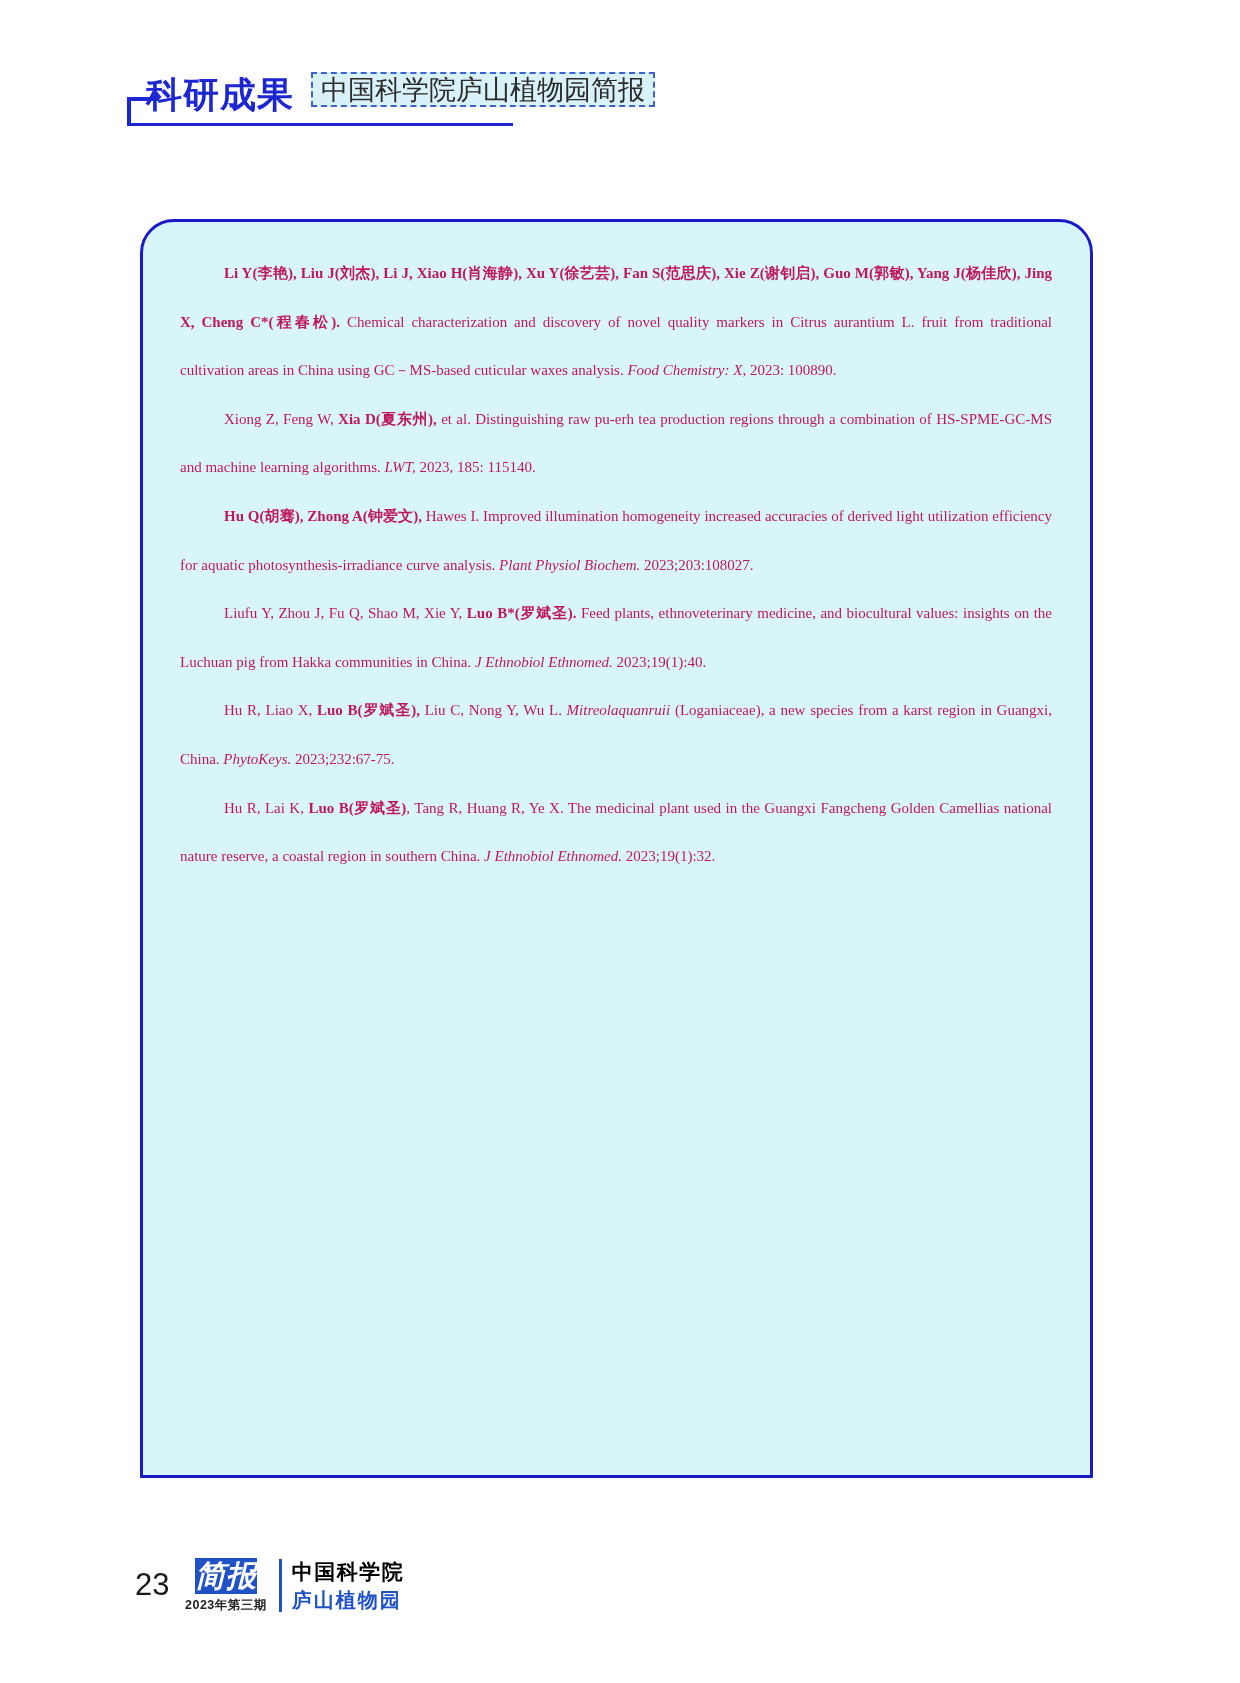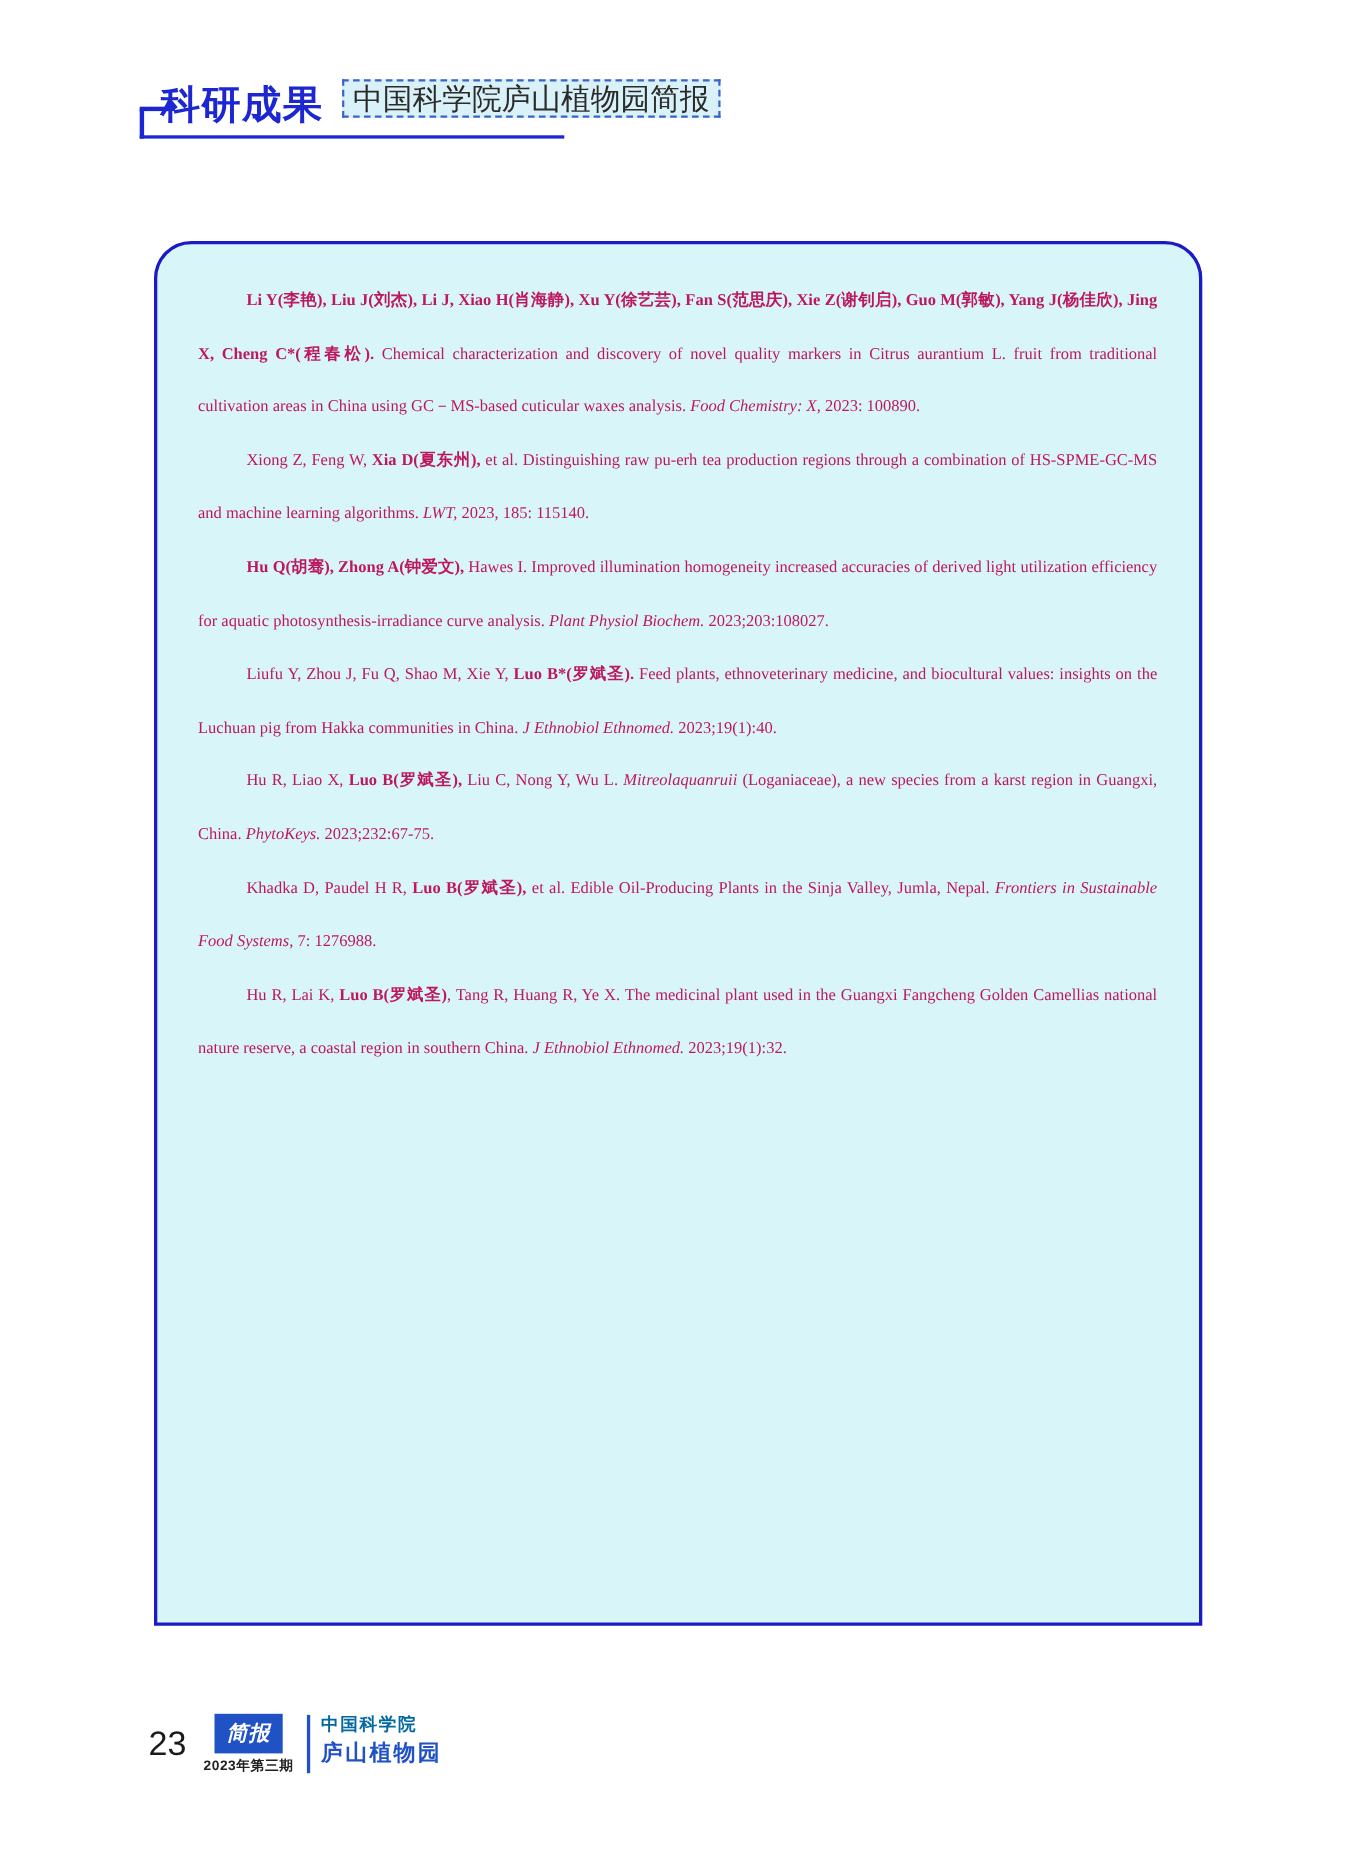--- a/index.html
+++ b/index.html
@@ -79,41 +79,41 @@
     position: absolute; left: 185px; top: 1558px;
     display: flex; align-items: flex-start;
   }
   .logo-left { display: flex; flex-direction: column; align-items: center; }
   .logo-badge {
     width: 62px; height: 36px;
     background: var(--footer-blue);
     color: #ffffff;
     font-family: "Liberation Sans", sans-serif;
     font-weight: bold; font-style: italic;
-    font-size: 19px;
+    font-size: 30px;
     display: flex; align-items: center; justify-content: center;
     letter-spacing: 1px;
   }
   .logo-issue {
     margin-top: 3px;
     font-family: "Liberation Sans", sans-serif;
     font-size: 12.5px; font-weight: bold;
     color: #222222; letter-spacing: 0.5px;
     white-space: nowrap;
   }
   .logo-divider {
     width: 3px; height: 53px;
     background: var(--footer-blue);
     margin: 1px 10px 0 12px;
   }
   .logo-right { display: flex; flex-direction: column; }
   .org-line1 {
     font-family: Liberation Mono, monospace;
-    font-size: 16px; font-weight: 600;
-    color: #0369a1; letter-spacing: 1.5px;
+    font-size: 21px; font-weight: 600;
+    color: #000000; letter-spacing: 1.5px;
   }
   .org-line2 {
     font-family: "Liberation Sans", sans-serif;
     font-size: 20px; font-weight: bold;
     color: var(--footer-blue); letter-spacing: 2px;
     margin-top: 1px;
   }
 </style>
 </head>
 <body>
@@ -129,21 +129,20 @@
     </div>
   </header>
 
   <main class="citations-box">
     <div class="citation-list">
         <p class="citation"><span class="b ">Li Y(李艳), Liu J(刘杰), Li J, Xiao H(肖海静), Xu Y(徐艺芸), Fan S(范思庆), Xie Z(谢钊启), Guo M(郭敏), Yang J(杨佳欣), Jing X, Cheng C*(程春松).</span><span class=""> Chemical characterization and discovery of novel quality markers in Citrus aurantium L. fruit from traditional cultivation areas in China using GC－MS-based cuticular waxes analysis. </span><span class="i">Food Chemistry: X,</span><span class=""> 2023: 100890.</span></p>
         <p class="citation"><span class="">Xiong Z, Feng W, </span><span class="b ">Xia D(夏东州),</span><span class=""> et al. Distinguishing raw pu-erh tea production regions through a combination of HS-SPME-GC-MS and machine learning algorithms. </span><span class="i">LWT,</span><span class=""> 2023, 185: 115140.</span></p>
         <p class="citation"><span class="b ">Hu Q(胡骞), Zhong A(钟爱文),</span><span class=""> Hawes I. Improved illumination homogeneity increased accuracies of derived light utilization efficiency for aquatic photosynthesis-irradiance curve analysis. </span><span class="i">Plant Physiol Biochem.</span><span class=""> 2023;203:108027.</span></p>
         <p class="citation"><span class="">Liufu Y, Zhou J, Fu Q, Shao M, Xie Y, </span><span class="b ">Luo B*(罗斌圣).</span><span class=""> Feed plants, ethnoveterinary medicine, and biocultural values: insights on the Luchuan pig from Hakka communities in China. </span><span class="i">J Ethnobiol Ethnomed.</span><span class=""> 2023;19(1):40.</span></p>
         <p class="citation"><span class="">Hu R, Liao X, </span><span class="b ">Luo B(罗斌圣),</span><span class=""> Liu C, Nong Y, Wu L. </span><span class="i">Mitreolaquanruii</span><span class=""> (Loganiaceae), a new species from a karst region in Guangxi, China. </span><span class="i">PhytoKeys.</span><span class=""> 2023;232:67-75.</span></p>
-        <p class="citation"><span class="">Khadka D, Paudel H R, </span><span class="b ">Luo B(罗斌圣),</span><span class=""> et al. Edible Oil-Producing Plants in the Sinja Valley, Jumla, Nepal. </span><span class="i">Frontiers in Sustainable Food Systems,</span><span class=""> 7: 1276988.</span></p>
         <p class="citation"><span class="">Hu R, Lai K, </span><span class="b ">Luo B(罗斌圣)</span><span class="">, Tang R, Huang R, Ye X. The medicinal plant used in the Guangxi Fangcheng Golden Camellias national nature reserve, a coastal region in southern China. </span><span class="i">J Ethnobiol Ethnomed.</span><span class=""> 2023;19(1):32.</span></p>
       </div>
   </main>
 
   <footer>
     <span class="page-number">23</span>
     <div class="logo">
       <div class="logo-left">
         <div class="logo-badge">简报</div>
         <div class="logo-issue">2023年第三期</div>

